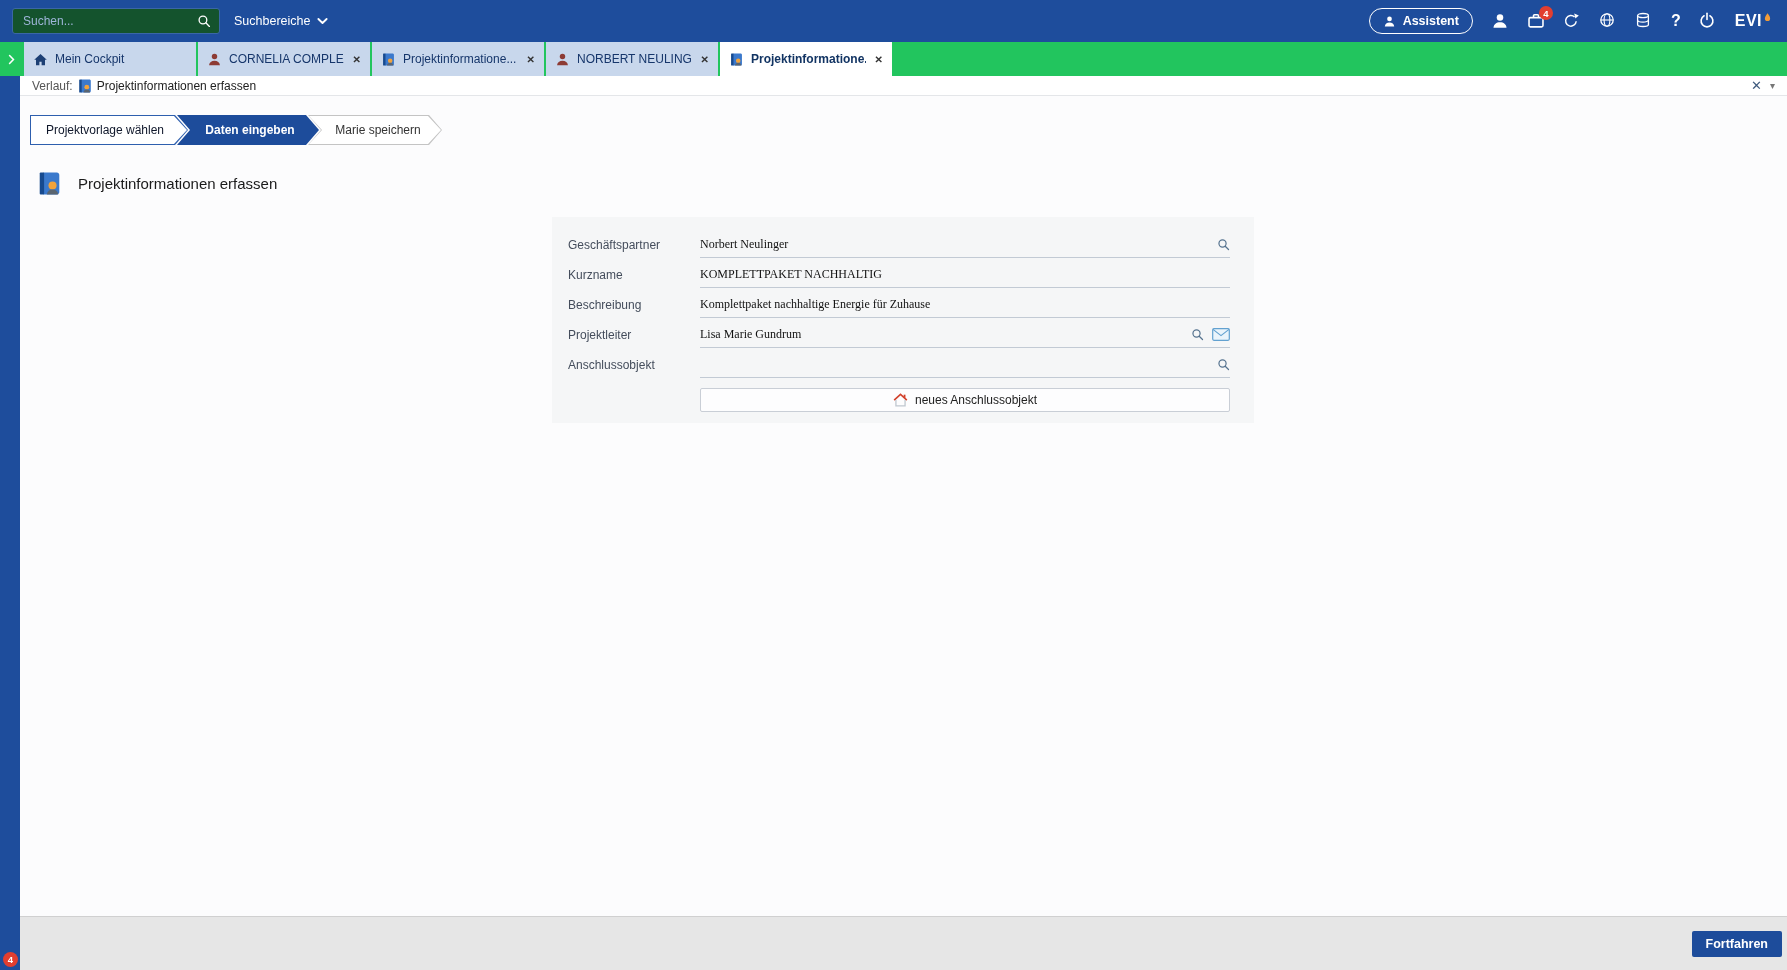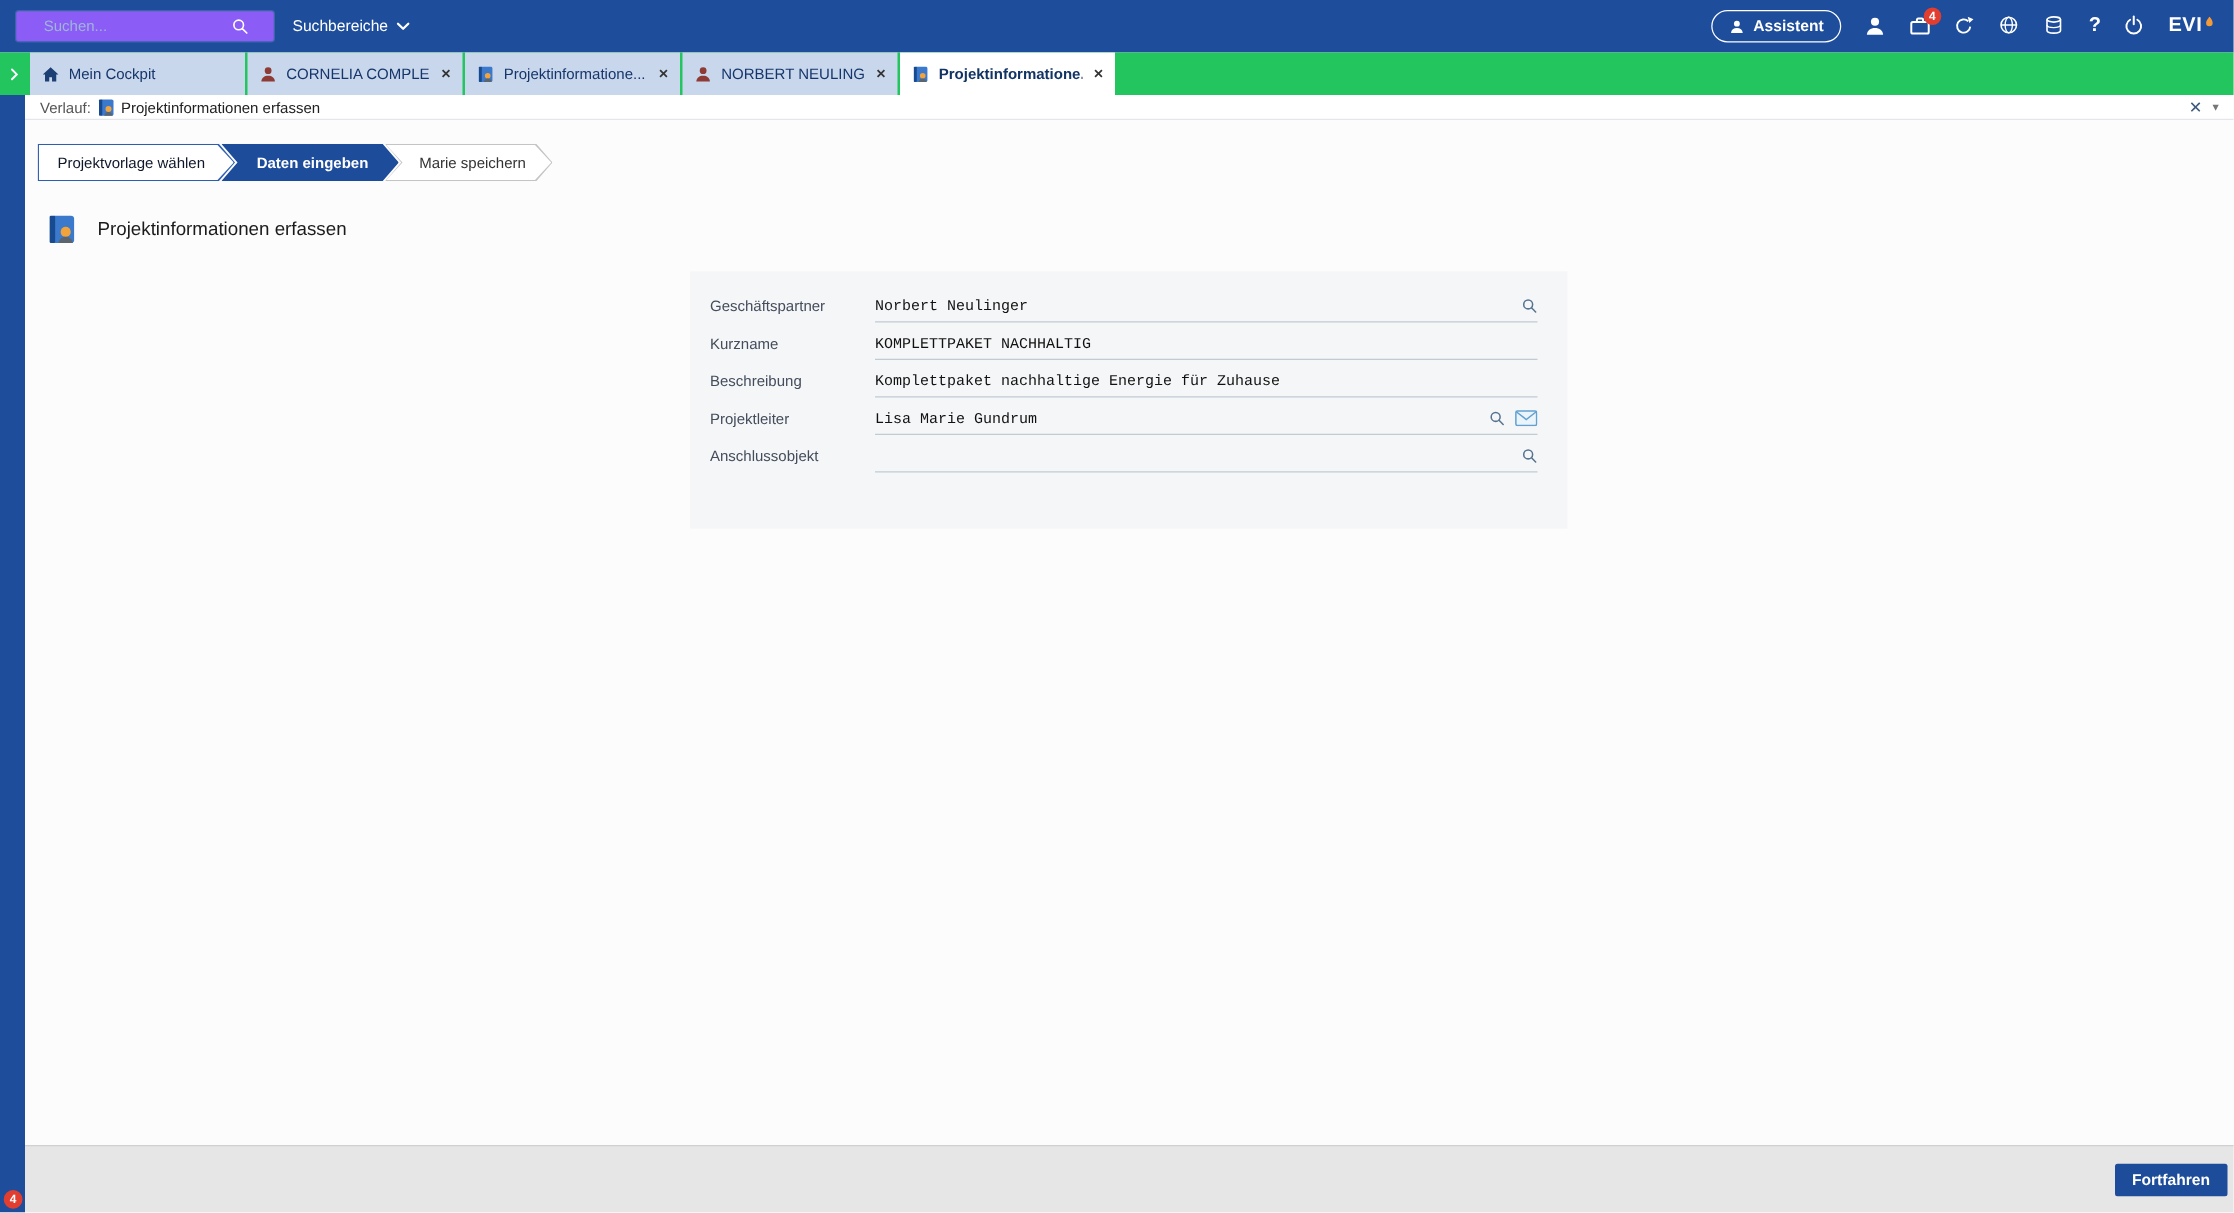--- a/index.html
+++ b/index.html
@@ -12,22 +12,22 @@
   .app { position:relative; width:1787px; height:970px; }
 
   
   .topbar {
     position:absolute; top:0; left:0; width:100%; height:42px;
     background:#1e4d9c; display:flex; align-items:center;
     padding:0 12px; gap:14px;
   }
   .search-box {
     display:flex; align-items:center; width:208px; height:26px;
-    background:#8b5cf6; border:1px solid #3a66a6; border-radius:3px;
-    padding:0 20px;
+    background:#14532d; border:1px solid #3a66a6; border-radius:3px;
+    padding:0 8px;
   }
   .search-box input {
     flex:1; min-width:0; background:transparent; border:none; outline:none;
     color:#e3ecf8; font-size:12px; font-family:inherit;
   }
   .search-box input::placeholder { color:#9fb5d9; }
   .icon-svg { display:block; }
   .search-box .mag { width:14px; height:14px; color:#fff; flex:none; cursor:pointer; }
   .scope { display:flex; align-items:center; gap:7px; color:#fff; font-size:12.5px; cursor:pointer; }
   .scope svg { width:11px; height:8px; }
@@ -117,21 +117,21 @@
     background:#f5f6f7; padding:13px 24px 0 16px;
   }
   .frow { display:flex; align-items:center; height:30px; }
   .flabel { width:132px; flex:none; font-size:12px; color:#444d5c; }
   .fvalue {
     flex:1; display:flex; align-items:center; gap:8px;
     border-bottom:1px solid #c2cad4; height:26px;
   }
   .fvalue input {
     flex:1; min-width:0; border:none; background:transparent; outline:none;
-    font-size:12px; color:#111; font-family:Liberation Mono, monospace; padding:0;
+    font-size:12px; color:#111; font-family:Liberation Serif, serif; padding:0;
   }
   .field-search { width:13px; height:13px; color:#56738f; flex:none; cursor:pointer; }
   .field-mail { width:18px; height:13px; flex:none; cursor:pointer; }
   .new-obj-row { display:flex; margin-top:8px; }
   .new-obj-spacer { width:132px; flex:none; }
   .new-obj-btn {
     flex:1; height:24px; border:1px solid #c9ced6; background:#fdfdfe; border-radius:2px;
     display:flex; align-items:center; justify-content:center; gap:7px;
     font-size:12px; color:#222; cursor:pointer; font-family:inherit;
   }
@@ -405,20 +405,29 @@
       <div class="frow">
         <span class="flabel">Anschlussobjekt</span>
         <div class="fvalue">
           <input type="text" value="" style="">
           <svg class="field-search icon-svg">
               <use href="#i-search"></use>
             </svg>
         </div>
       </div>
 
+      <div class="new-obj-row">
+        <span class="new-obj-spacer"></span>
+        <button class="new-obj-btn">
+          <svg class="house icon-svg">
+              <use href="#i-house"></use>
+            </svg>
+          <span>neues Anschlussobjekt</span>
+        </button>
+      </div>
 
     </div>
   </div>
 
   <div class="bottom-bar">
     <button class="continue-btn">Fortfahren</button>
   </div>
 
   <div class="corner-badge">4</div>
 

